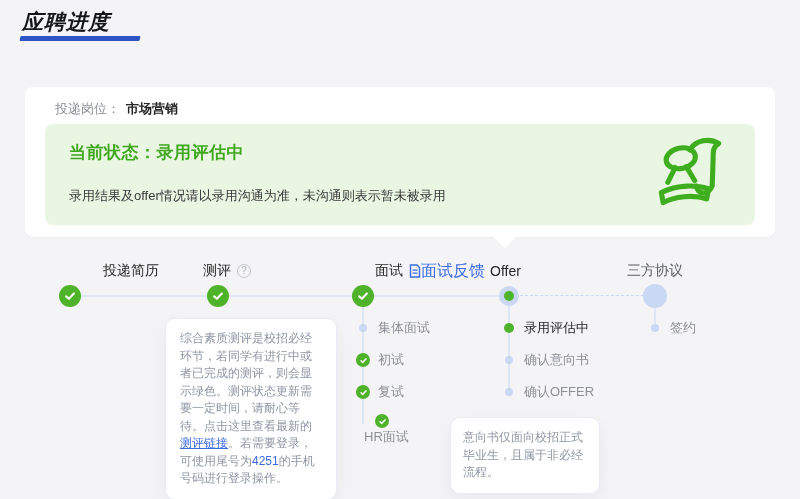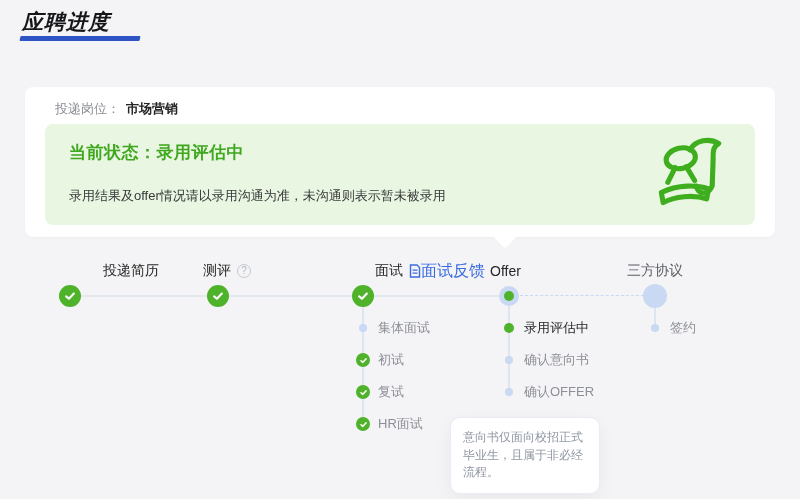--- a/index.html
+++ b/index.html
@@ -84,21 +84,21 @@
     position:absolute;height:20px;z-index:2;
     display:flex;align-items:center;white-space:nowrap;
   }
   .substep .dotbox{width:14px;display:flex;align-items:center;justify-content:center;}
   .substep .sublabel{margin-left:8px;font-size:13px;color:#8c8f96;}
   .substep.current-step .sublabel{color:#262626;font-weight:400;}
   .dot-blue{width:8px;height:8px;border-radius:50%;background:var(--pending-blue,#c9d8f3);}
   .dot-green{width:10px;height:10px;border-radius:50%;background:var(--green-node,#4eb32b);}
   .minicheck{width:14px;height:14px;border-radius:50%;background:var(--green-node,#4eb32b);display:flex;align-items:center;justify-content:center;}
   .col3{left:356px;} .col4{left:502px;} .col5{left:648px;}
-  .row1{top:318px;} .row2{top:350px;} .row3{top:382px;} .row4{top:414px;}
+  .row1{top:318px;} .row2{top:350px;} .row3{top:382px;} .row4{top:414px;flex-direction:column;}
   
   .tooltip{
     position:absolute;z-index:4;background:#ffffff;
     border:1px solid #e9ecf5;border-radius:10px;
     box-shadow:0 6px 18px rgba(40,46,60,.05);
     font-size:12px;line-height:17.5px;color:#8f96a3;
   }
   .tooltip.assessment{left:165px;top:318px;width:172px;padding:11px 14px;box-sizing:border-box;}
   .tooltip.offer-note{left:450px;top:417px;width:150px;padding:11px 12px;box-sizing:border-box;}
   .tooltip .tlink{color:var(--link-blue,#3a6be0);text-decoration:underline;cursor:pointer;}
@@ -241,17 +241,20 @@
     <span class="sublabel">确认OFFER</span>
   </div>
 
   <div class="substep col5 row1">
     <span class="dotbox">
         <span class="dot-blue"></span>
       </span>
     <span class="sublabel">签约</span>
   </div>
 
+  <div class="tooltip assessment">
+    <span>综合素质测评是校招必经环节，若同学有进行中或者已完成的测评，则会显示绿色。测评状态更新需要一定时间，请耐心等待。点击这里查看最新的</span><span class="tlink">测评链接</span><span>。若需要登录，可使用尾号为</span><span class="tnum">4251</span><span>的手机号码进行登录操作。</span>
+  </div>
   <div class="tooltip offer-note">
     <span>意向书仅面向校招正式毕业生，且属于非必经流程。</span>
   </div>
 
 </div>
 
 </body></html>

